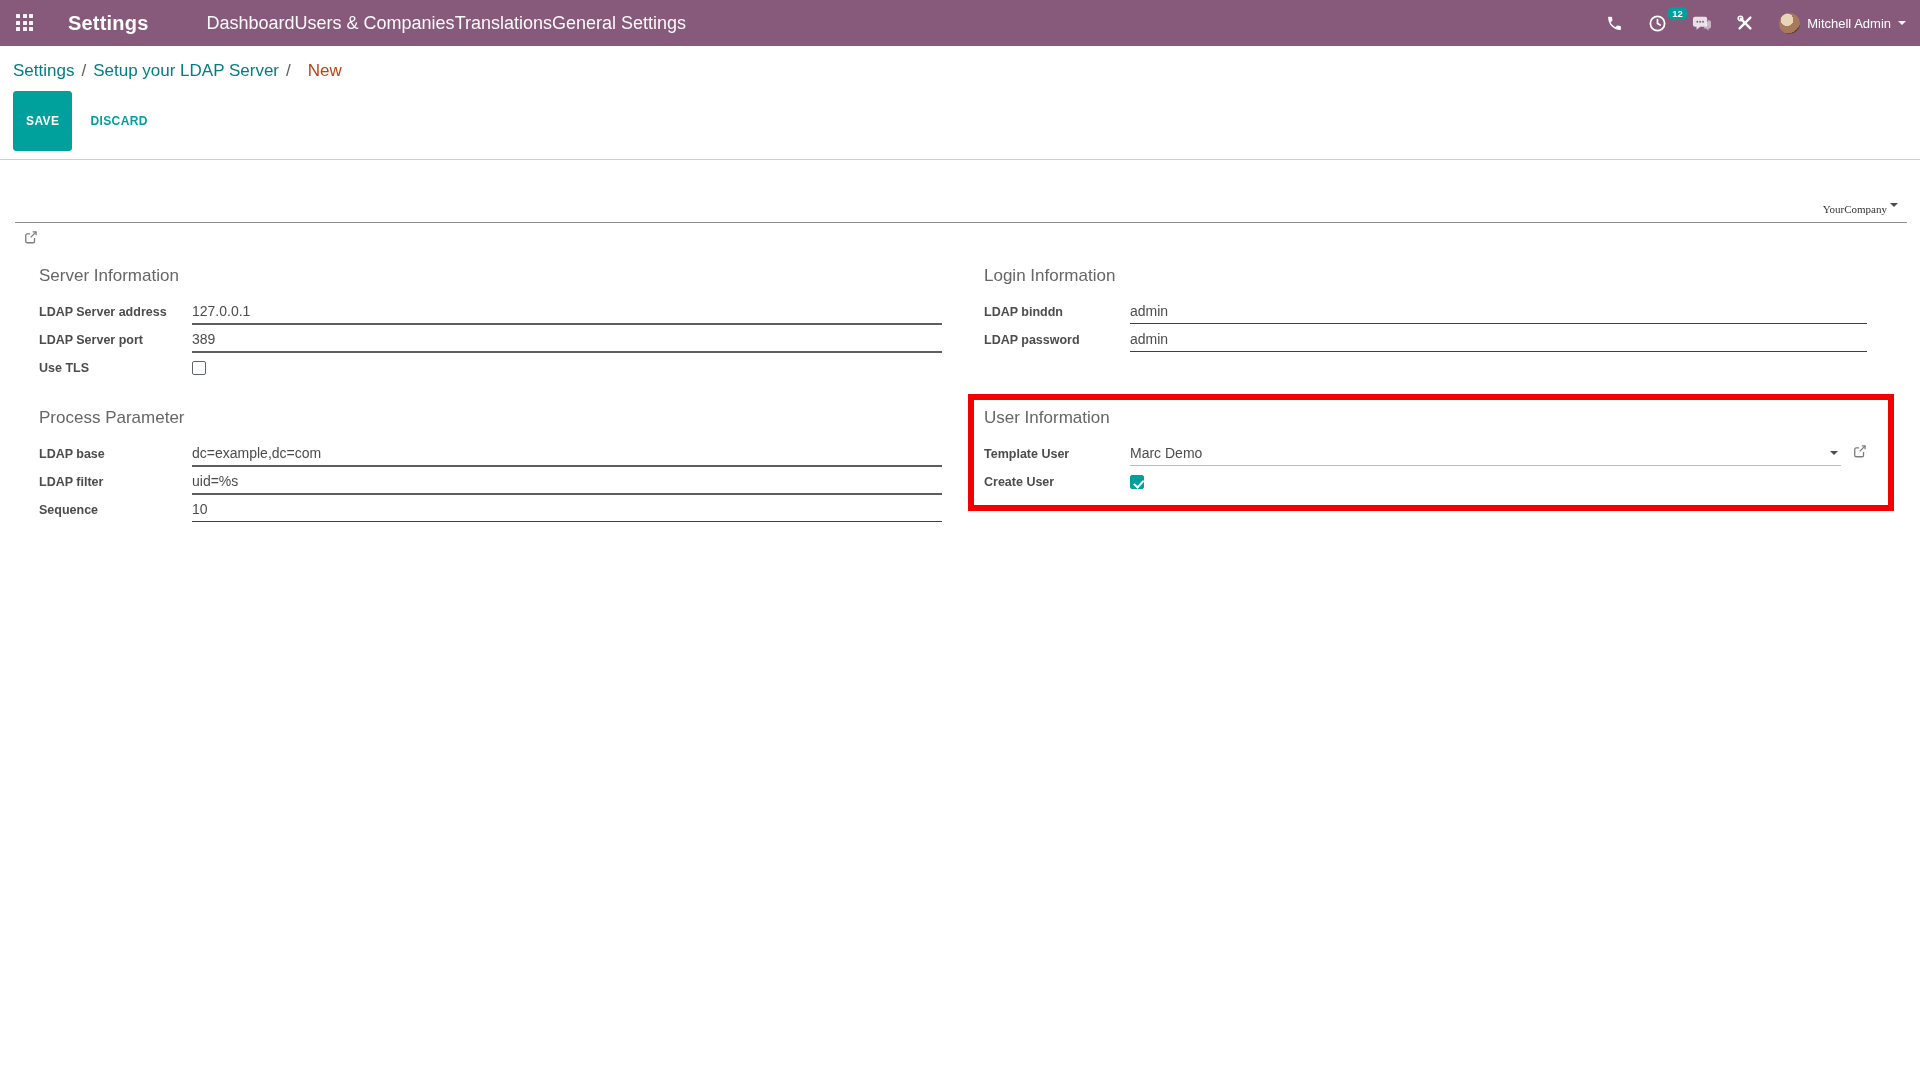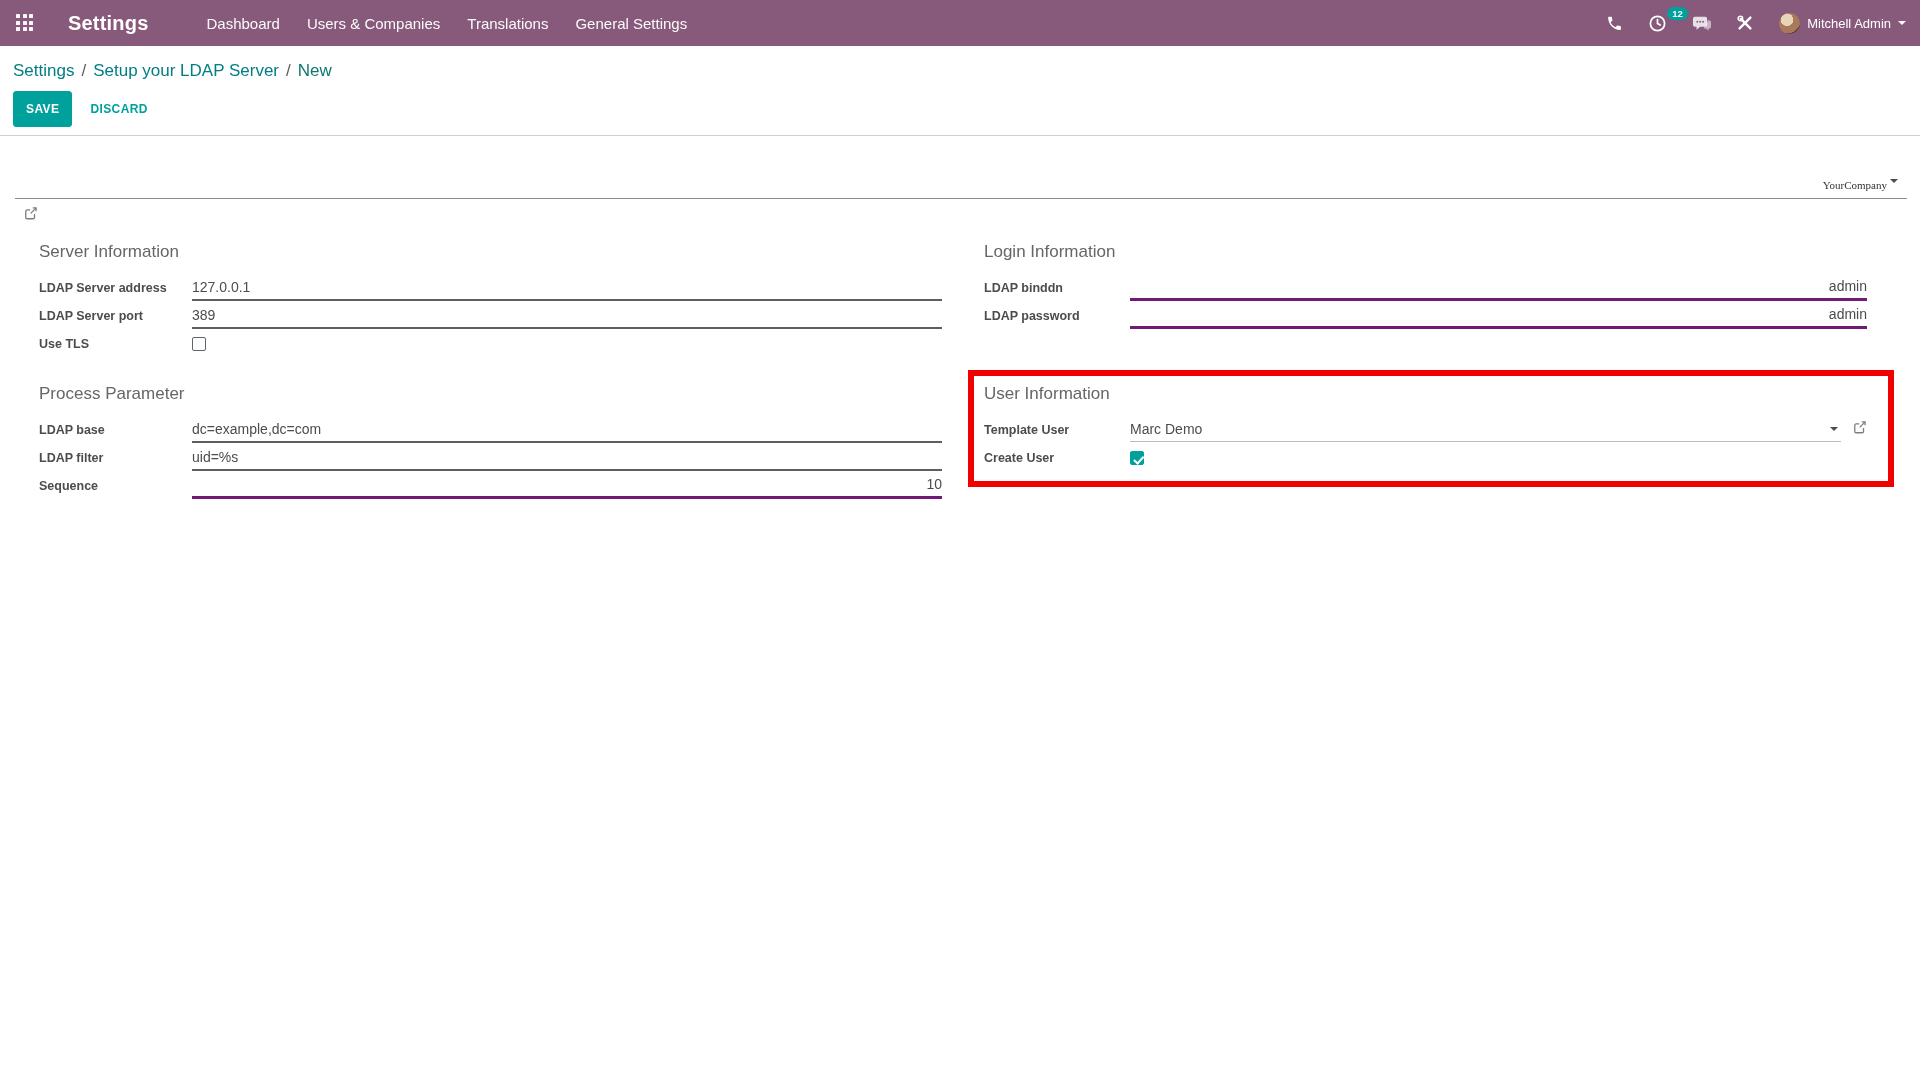--- a/index.html
+++ b/index.html
@@ -13,21 +13,21 @@
   .navbar {
     height:46px; background:#875A7B; display:flex; align-items:center;
     padding:0 14px 0 16px; color:#fff;
   }
   .apps-grid {
     width:18px; height:18px; display:grid; grid-template-columns:repeat(3,4px);
     grid-auto-rows:4px; gap:2.5px; margin-right:34px; cursor:pointer;
   }
   .apps-grid span { background:#fff; border-radius:0.5px; opacity:.95; }
   .app-title { font-size:20px; font-weight:700; letter-spacing:.2px; margin-right:58px; }
-  .top-menu { display:flex; gap:27px; font-size:15px; }
+  .top-menu { display:flex; font-size:18px; }
   .top-menu .menu-item { cursor:pointer; padding:4px 0; opacity:.97; }
   .systray { margin-left:auto; display:flex; align-items:center; gap:25px; }
   .systray-icon { display:flex; align-items:center; cursor:pointer; position:relative; }
   .badge {
     position:absolute; top:-7px; left:19px; background:#00A09D; color:#fff;
     font-size:9.5px; font-weight:700; border-radius:8px; padding:2px 5px; line-height:1;
   }
   .user-menu { display:flex; align-items:center; gap:7px; cursor:pointer; }
   .avatar {
     width:21px; height:21px; border-radius:50%;
@@ -37,25 +37,25 @@
   .caret-down {
     width:0; height:0; border-left:4px solid transparent; border-right:4px solid transparent;
     border-top:4.5px solid currentColor; display:inline-block;
   }
 
   
   .control-panel { padding:13px 16px 8px 13px; border-bottom:1px solid #cfcfcf; }
   .breadcrumb { font-size:17px; line-height:24px; }
   .breadcrumb a { color:#017E84; text-decoration:none; cursor:pointer; }
   .breadcrumb .sep { color:#5f5f5f; margin:0 7px; }
-  .breadcrumb .current { color:#0f766e; }
+  .breadcrumb .current { color:#c2410c;margin-left:10px; }
   .cp-buttons { margin-top:8px; display:flex; align-items:center; }
   .btn-save {
     background:#00A09D; border:1px solid #00A09D; color:#fff; font-family:inherit;
-    font-size:12px; font-weight:700; letter-spacing:.4px; padding:10px 12px;
+    font-size:12px; font-weight:700; letter-spacing:.4px; padding:22px 12px;
     border-radius:3px; cursor:pointer;
   }
   .btn-discard {
     background:transparent; border:1px solid transparent; color:#00A09D; font-family:inherit;
     font-size:12px; font-weight:700; letter-spacing:.4px; padding:6px 12px;
     margin-left:5px; cursor:pointer;
   }
 
   
   .sheet { position:relative; padding:39px 13px 0 15px; }
@@ -77,21 +77,21 @@
   .group.user-info { position:relative; }
 
   .field-row { display:flex; align-items:center; min-height:28px; }
   .field-label { flex:0 0 153px; font-size:12.5px; font-weight:700; color:#4c4c4c; padding-right:10px; }
   .right-col .field-label { flex-basis:146px; }
   .field-input {
     flex:1; border:none; outline:none; background:transparent; font-family:inherit;
     font-size:14px; color:#4c4c4c; padding:3px 0 4px;
   }
   .u-req   { border-bottom:2px solid #5e5e5e; }
-  .u-opt   { border-bottom:3px solid #701a75;text-align:right; }
+  .u-opt   { border-bottom:1px solid #701a75; }
   .m2o-wrap { flex:1; display:flex; align-items:center; }
   .m2o-field { flex:1; display:flex; align-items:center; border-bottom:1px solid #bcbcbc; }
   .m2o-field .field-input { border-bottom:none; }
   .m2o-field .caret-down { color:#4c4c4c; margin:0 3px 2px 4px; cursor:pointer; }
   .m2o-wrap .ext-icon { margin-left:12px; margin-bottom:2px; }
 
   .o-checkbox {
     width:14px; height:14px; border:1px solid #60656b; border-radius:2px; background:#fff;
     display:inline-block; position:relative; cursor:pointer;
   }

